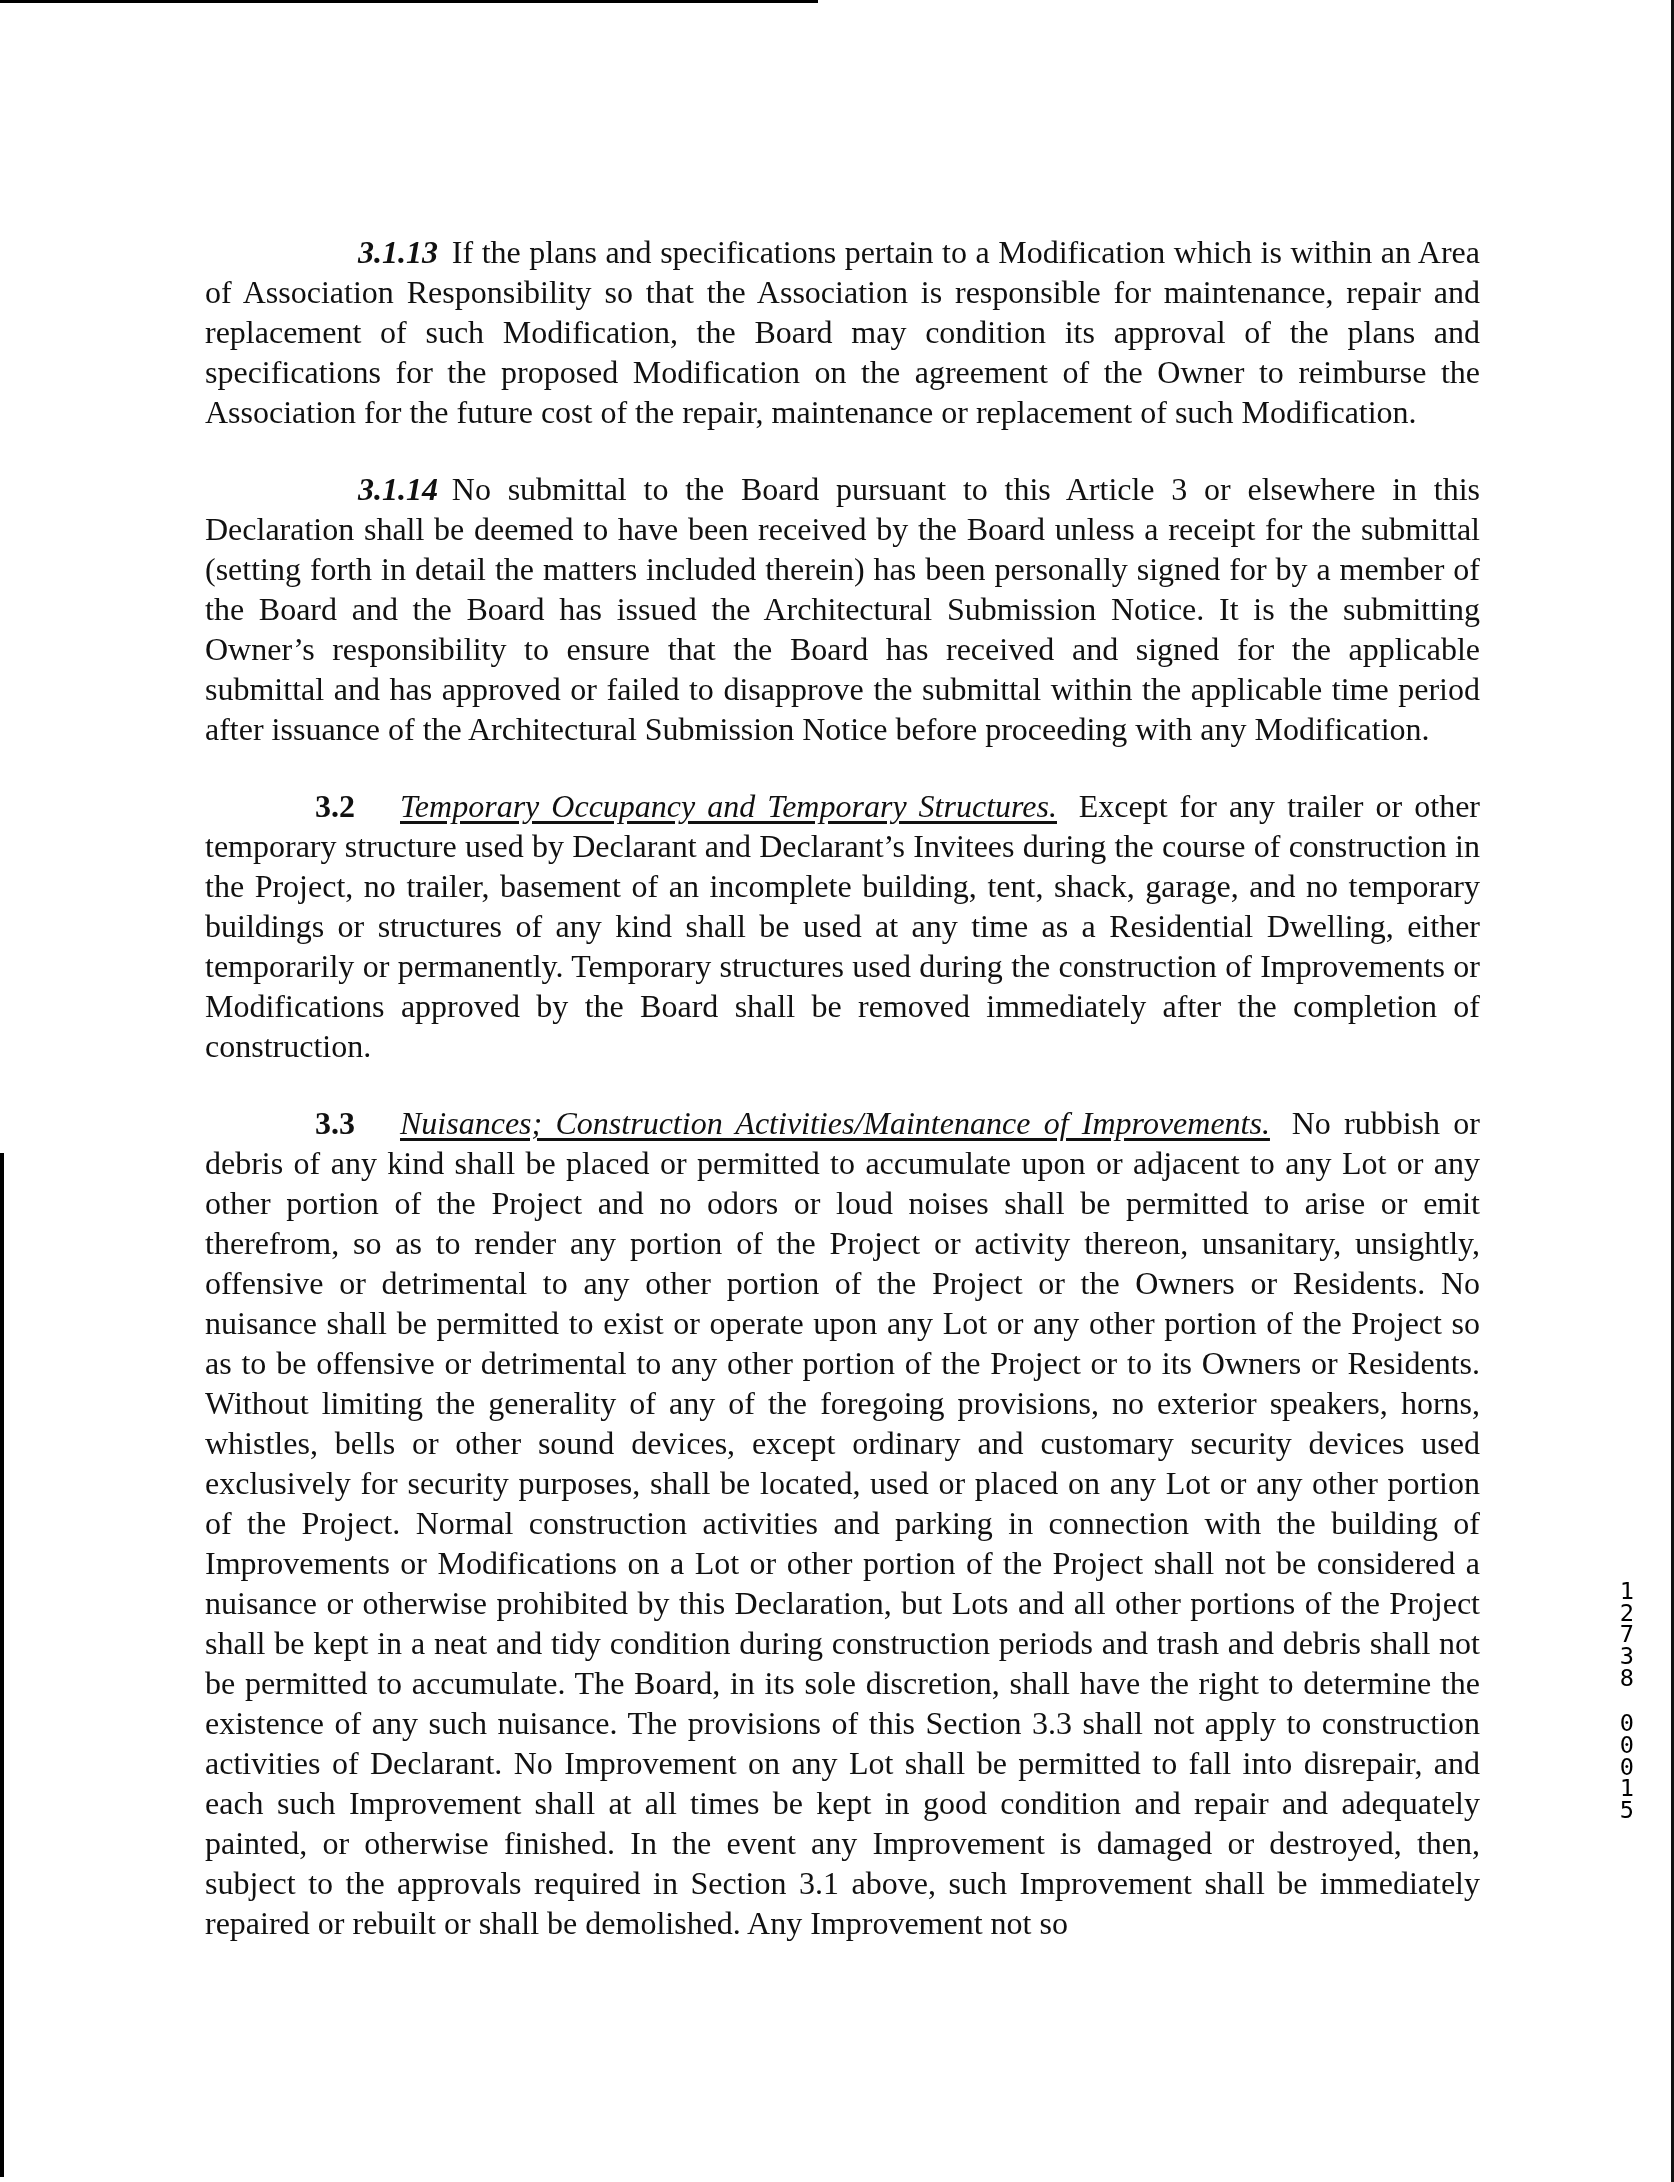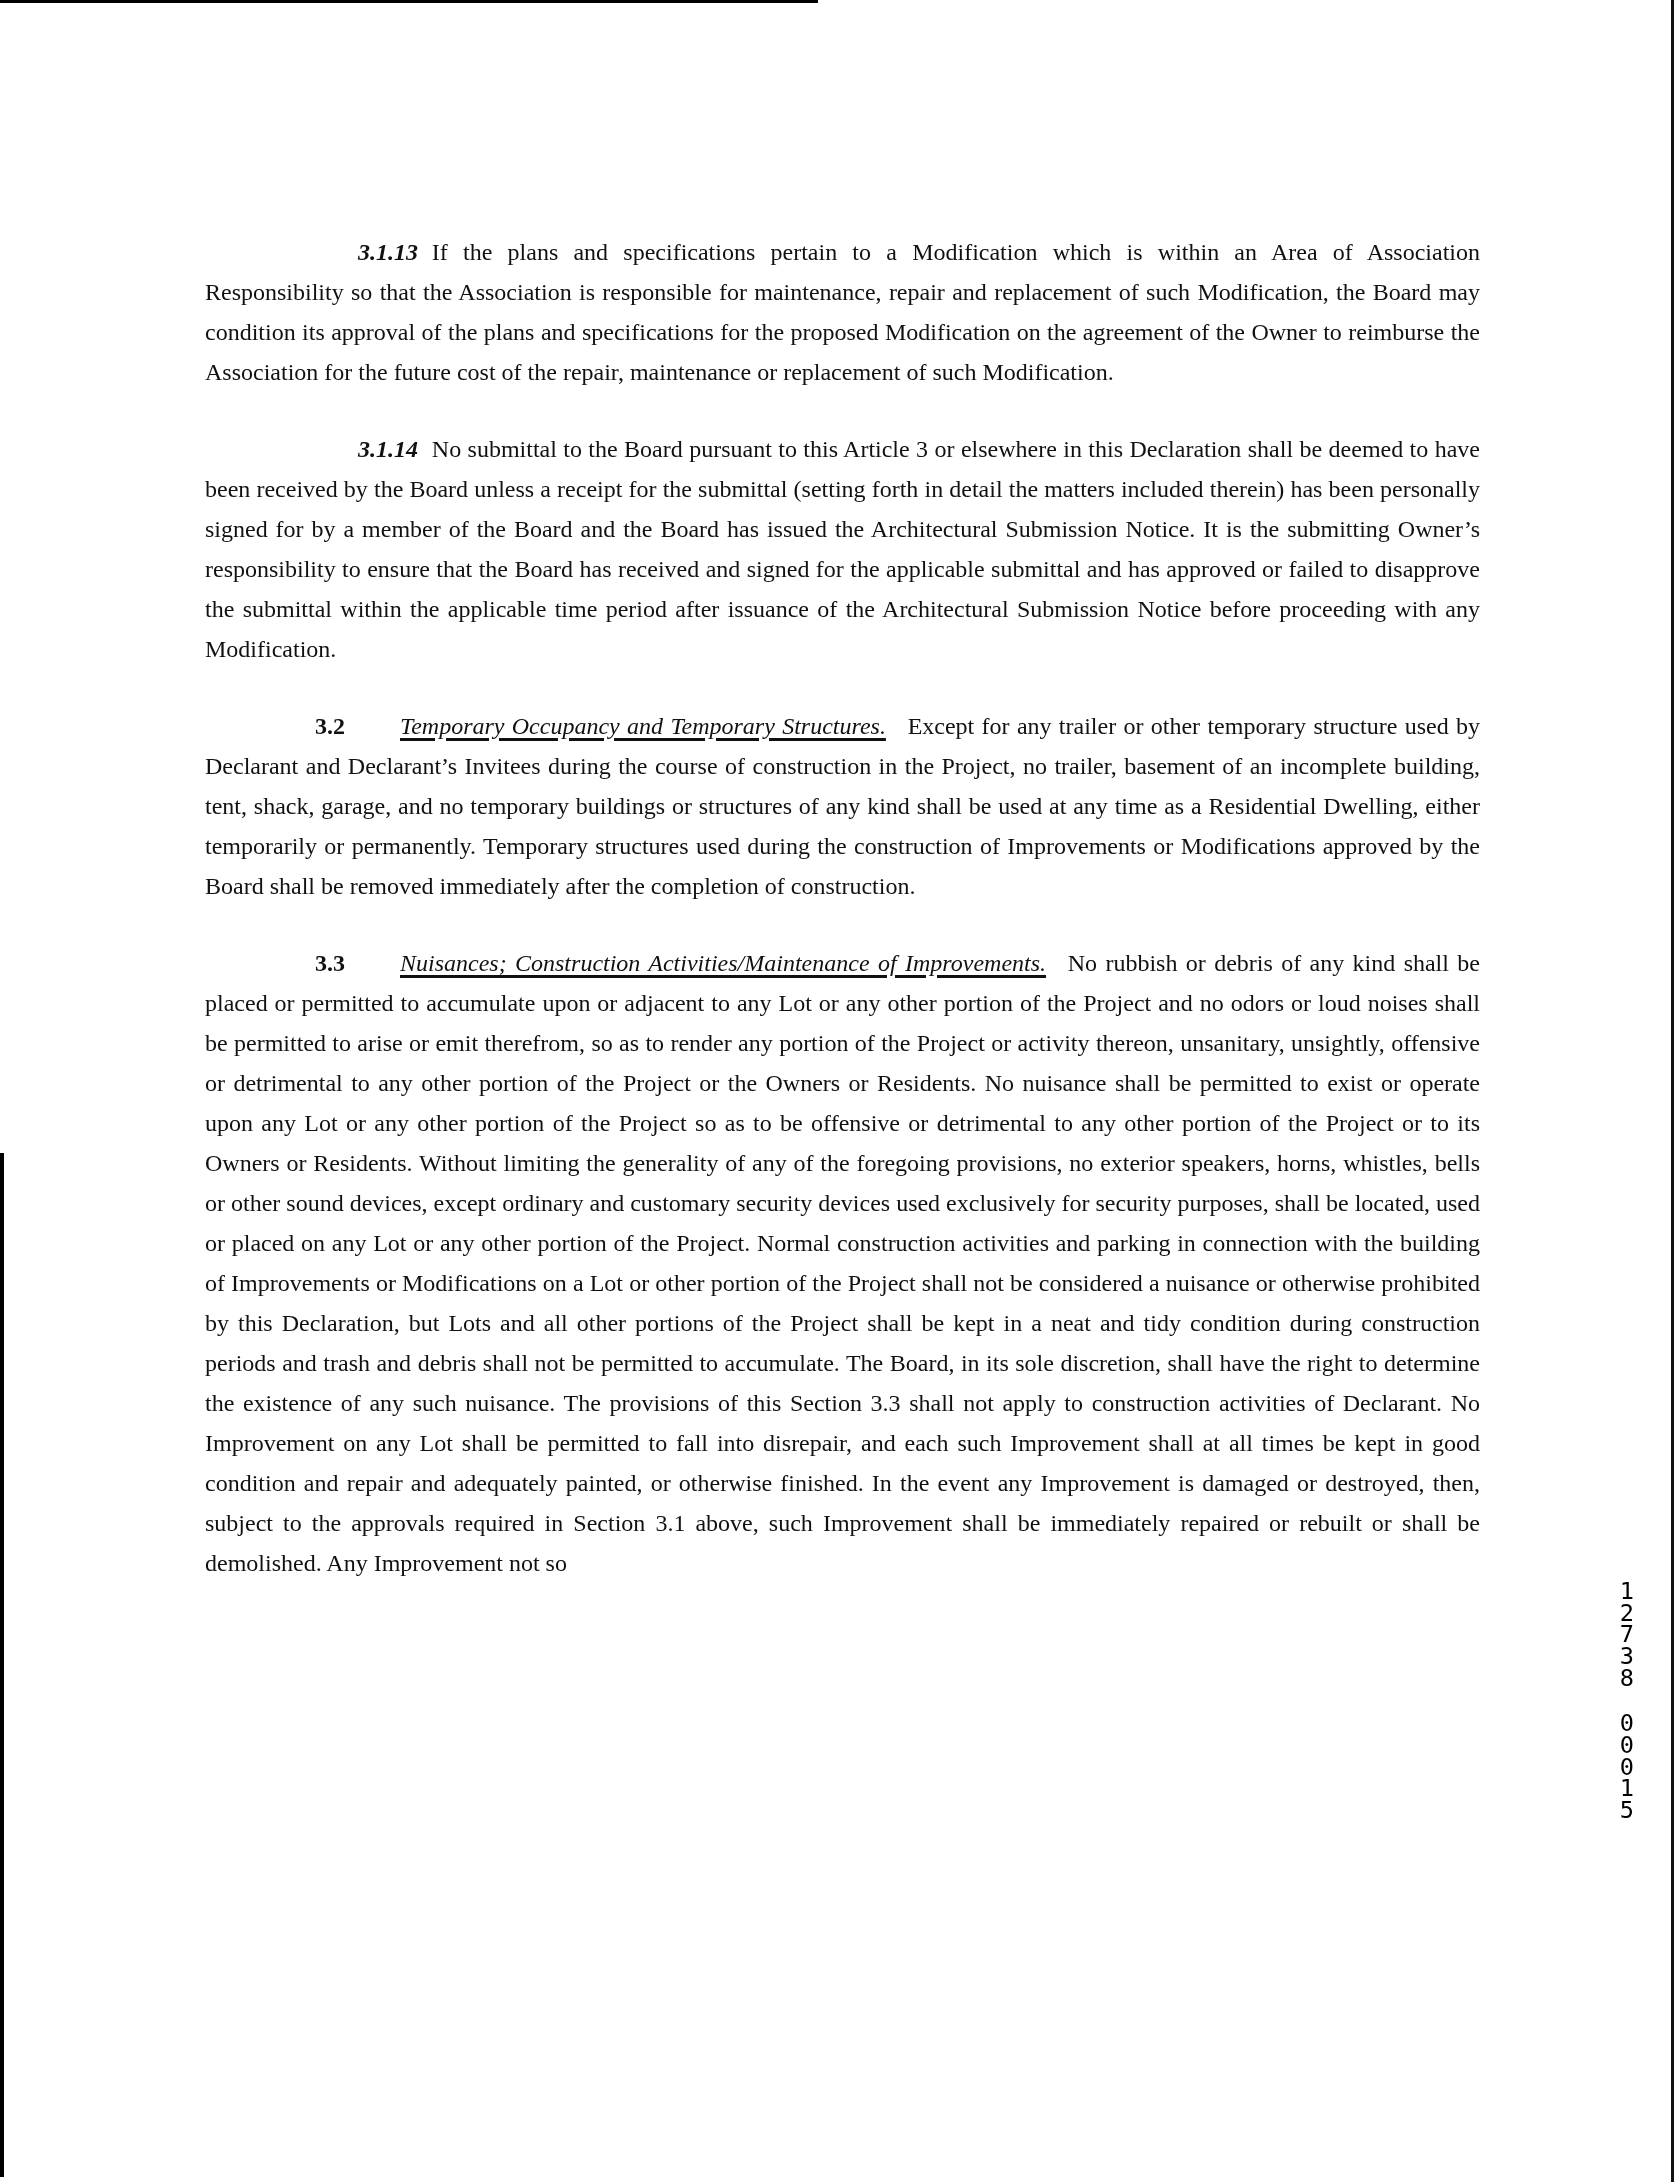--- a/index.html
+++ b/index.html
@@ -2,21 +2,21 @@
 <html><head>
 <meta charset="utf-8">
 <style>
   html, body { margin: 0; padding: 0; background: #ffffff; }
   body { width: 1675px; height: 2183px; position: relative; overflow: hidden;
          font-family: "Liberation Serif", "DejaVu Serif", serif; color: #111; }
   .topline { position: absolute; left: 0; top: 0; width: 818px; height: 3px; background: #000; }
   .leftbar { position: absolute; left: 0; top: 1153px; width: 3.9px; height: 1024px; background: #000; }
   .rightbar { position: absolute; right: 0; top: 0; width: 3.9px; height: 2183px; background: #111; }
   .page { position: absolute; left: 205px; top: 232px; width: 1275px; }
-  .para { font-size: 24px; line-height: 40px; text-align: justify; margin: 0 0 37px 0; }
+  .para { font-size: 32px; line-height: 40px; text-align: justify; margin: 0 0 37px 0; }
   .para.first-indent { text-indent: 153px; }
   .para.sec-indent { text-indent: 110px; }
   .num { font-weight: bold; font-style: italic; }
   .sec-num { font-weight: bold; display: inline-block; width: 85px; text-indent: 0; }
   .heading { font-weight: normal; font-style: italic; text-decoration: underline; text-decoration-thickness: 3px; text-underline-offset: 3.9px; }
   .gap { display: inline-block; width: 13.8px; }
   .pagenum { position: absolute; left: 0; width: 1675px; top: 2073px; text-align: right; font-size: 27.6px; padding-left: 44px; }
   .stamp { position: absolute; left: 1616px; top: 1581px; width: 21.7px;
            font-family: "DejaVu Sans Mono", "Liberation Mono", monospace; font-size: 23.6px;
            line-height: 21.7px; text-align: center; color: #000; }

